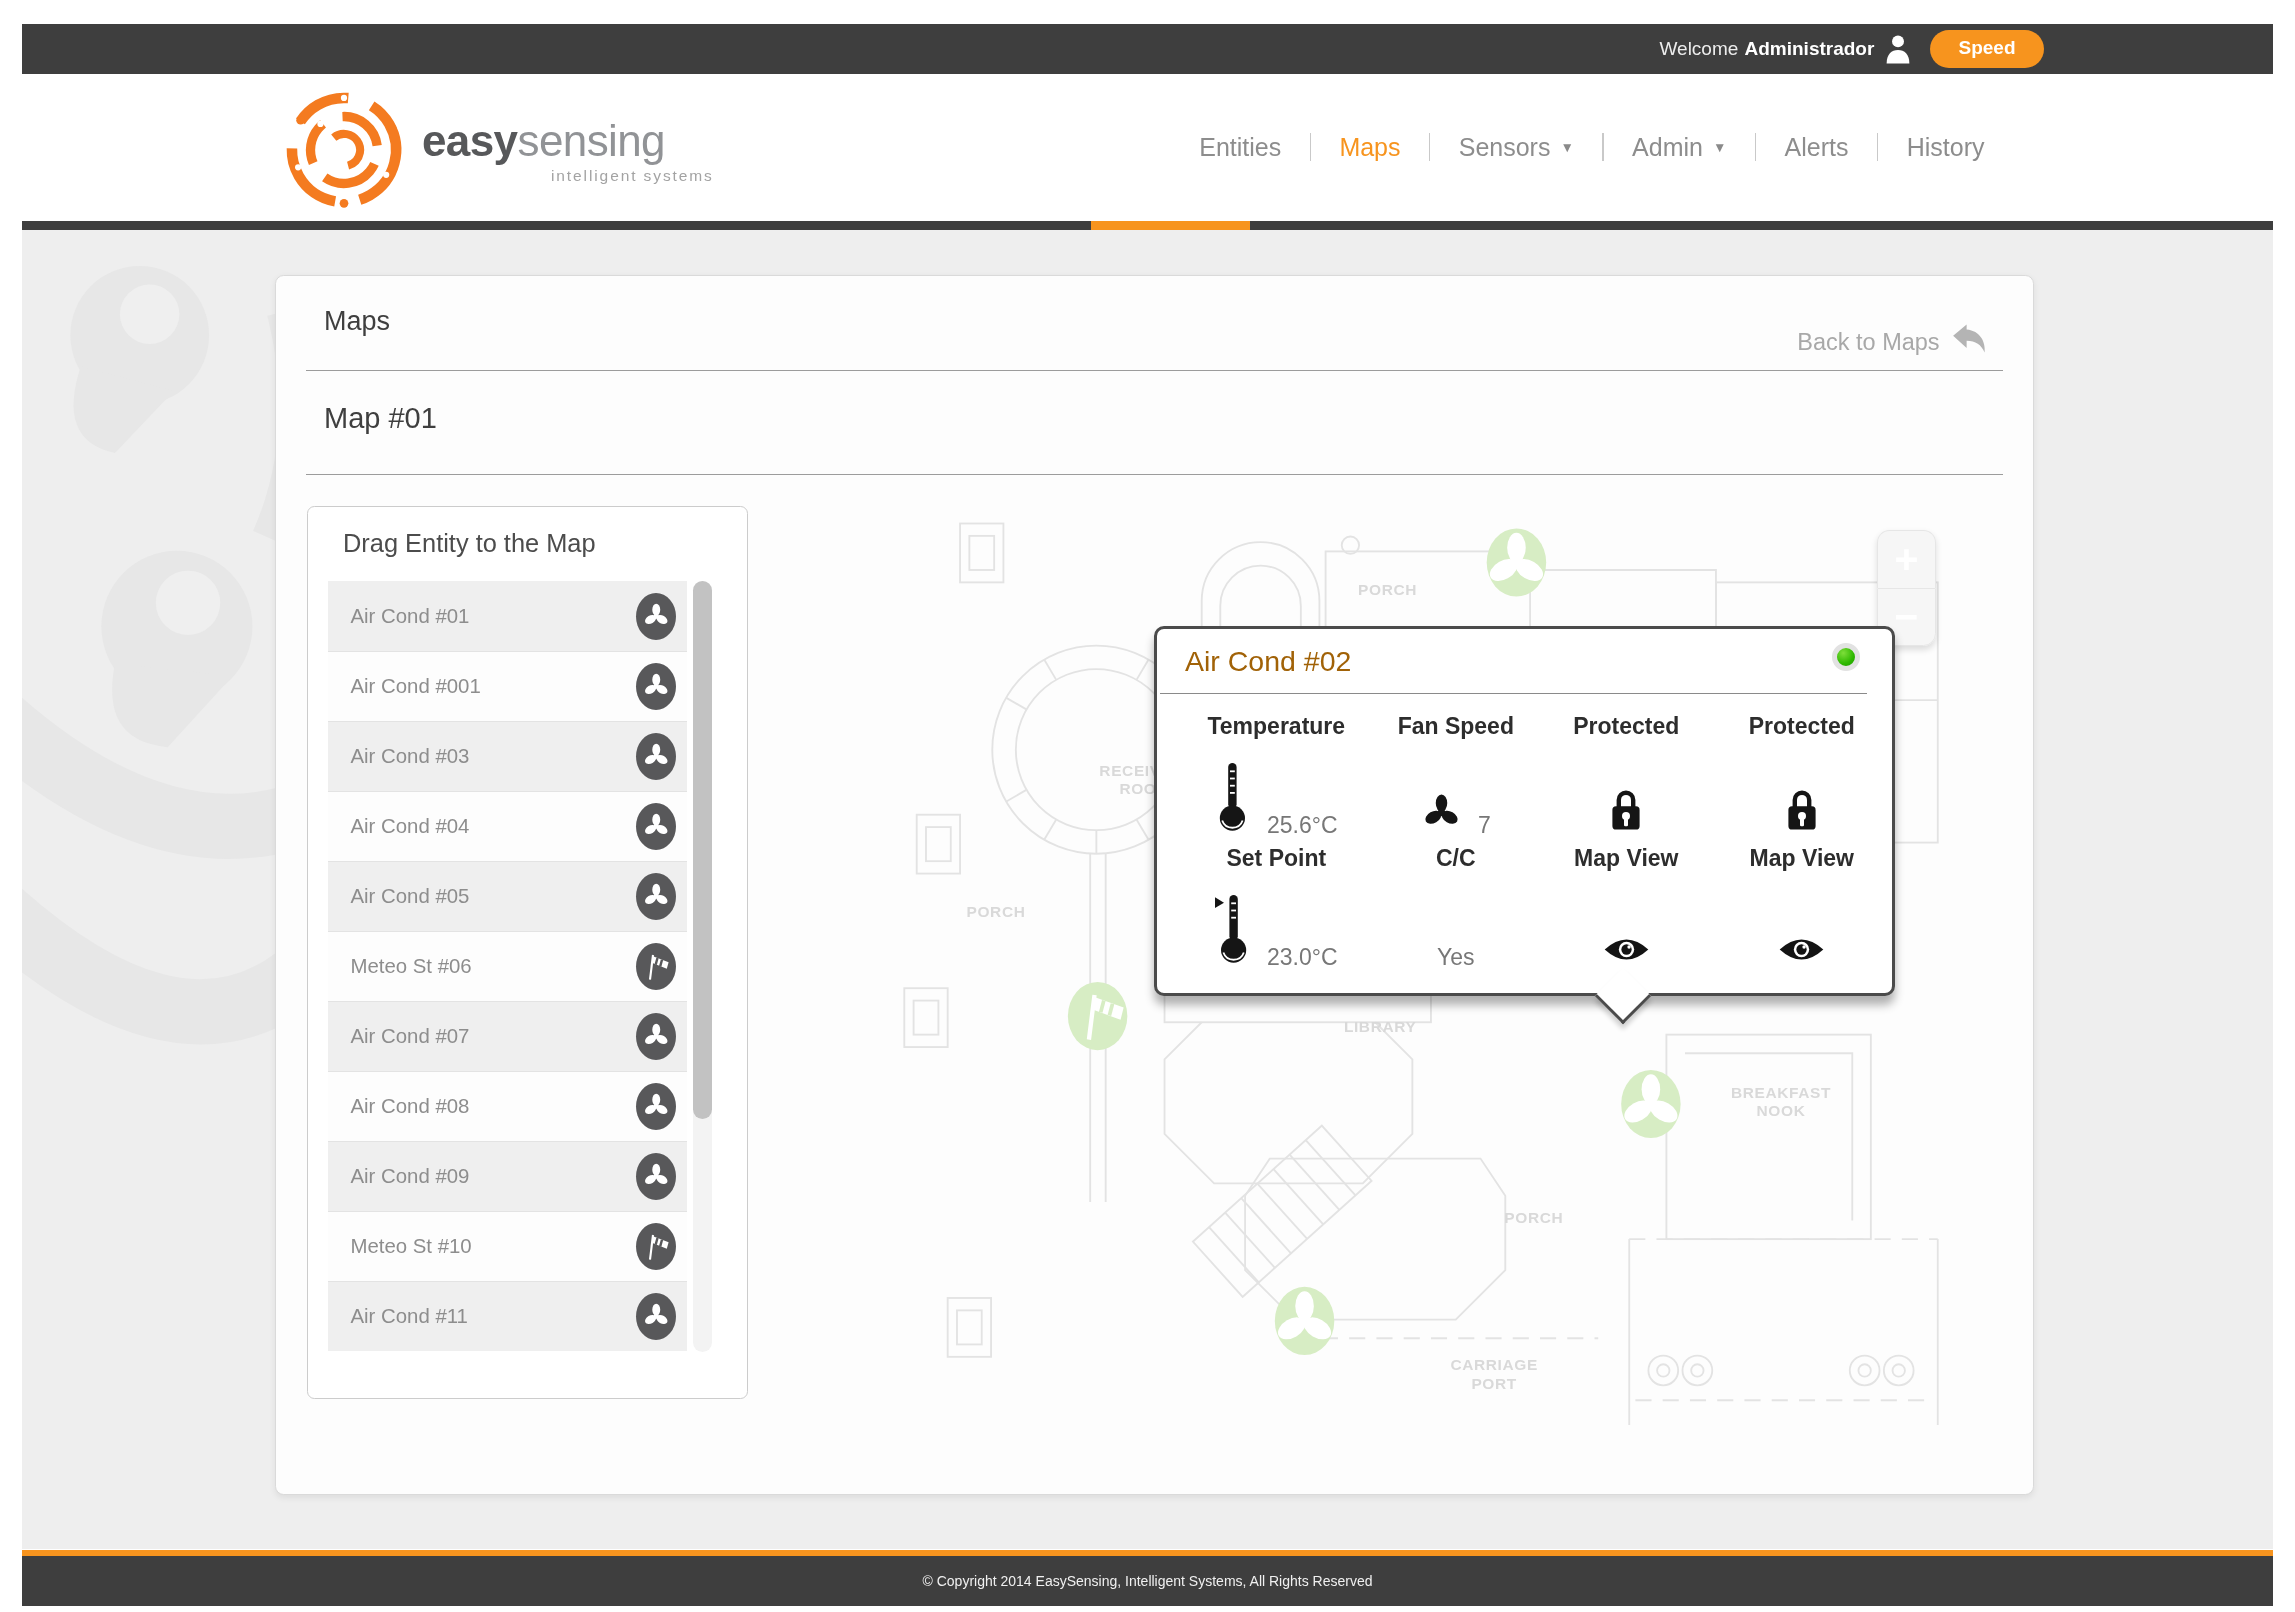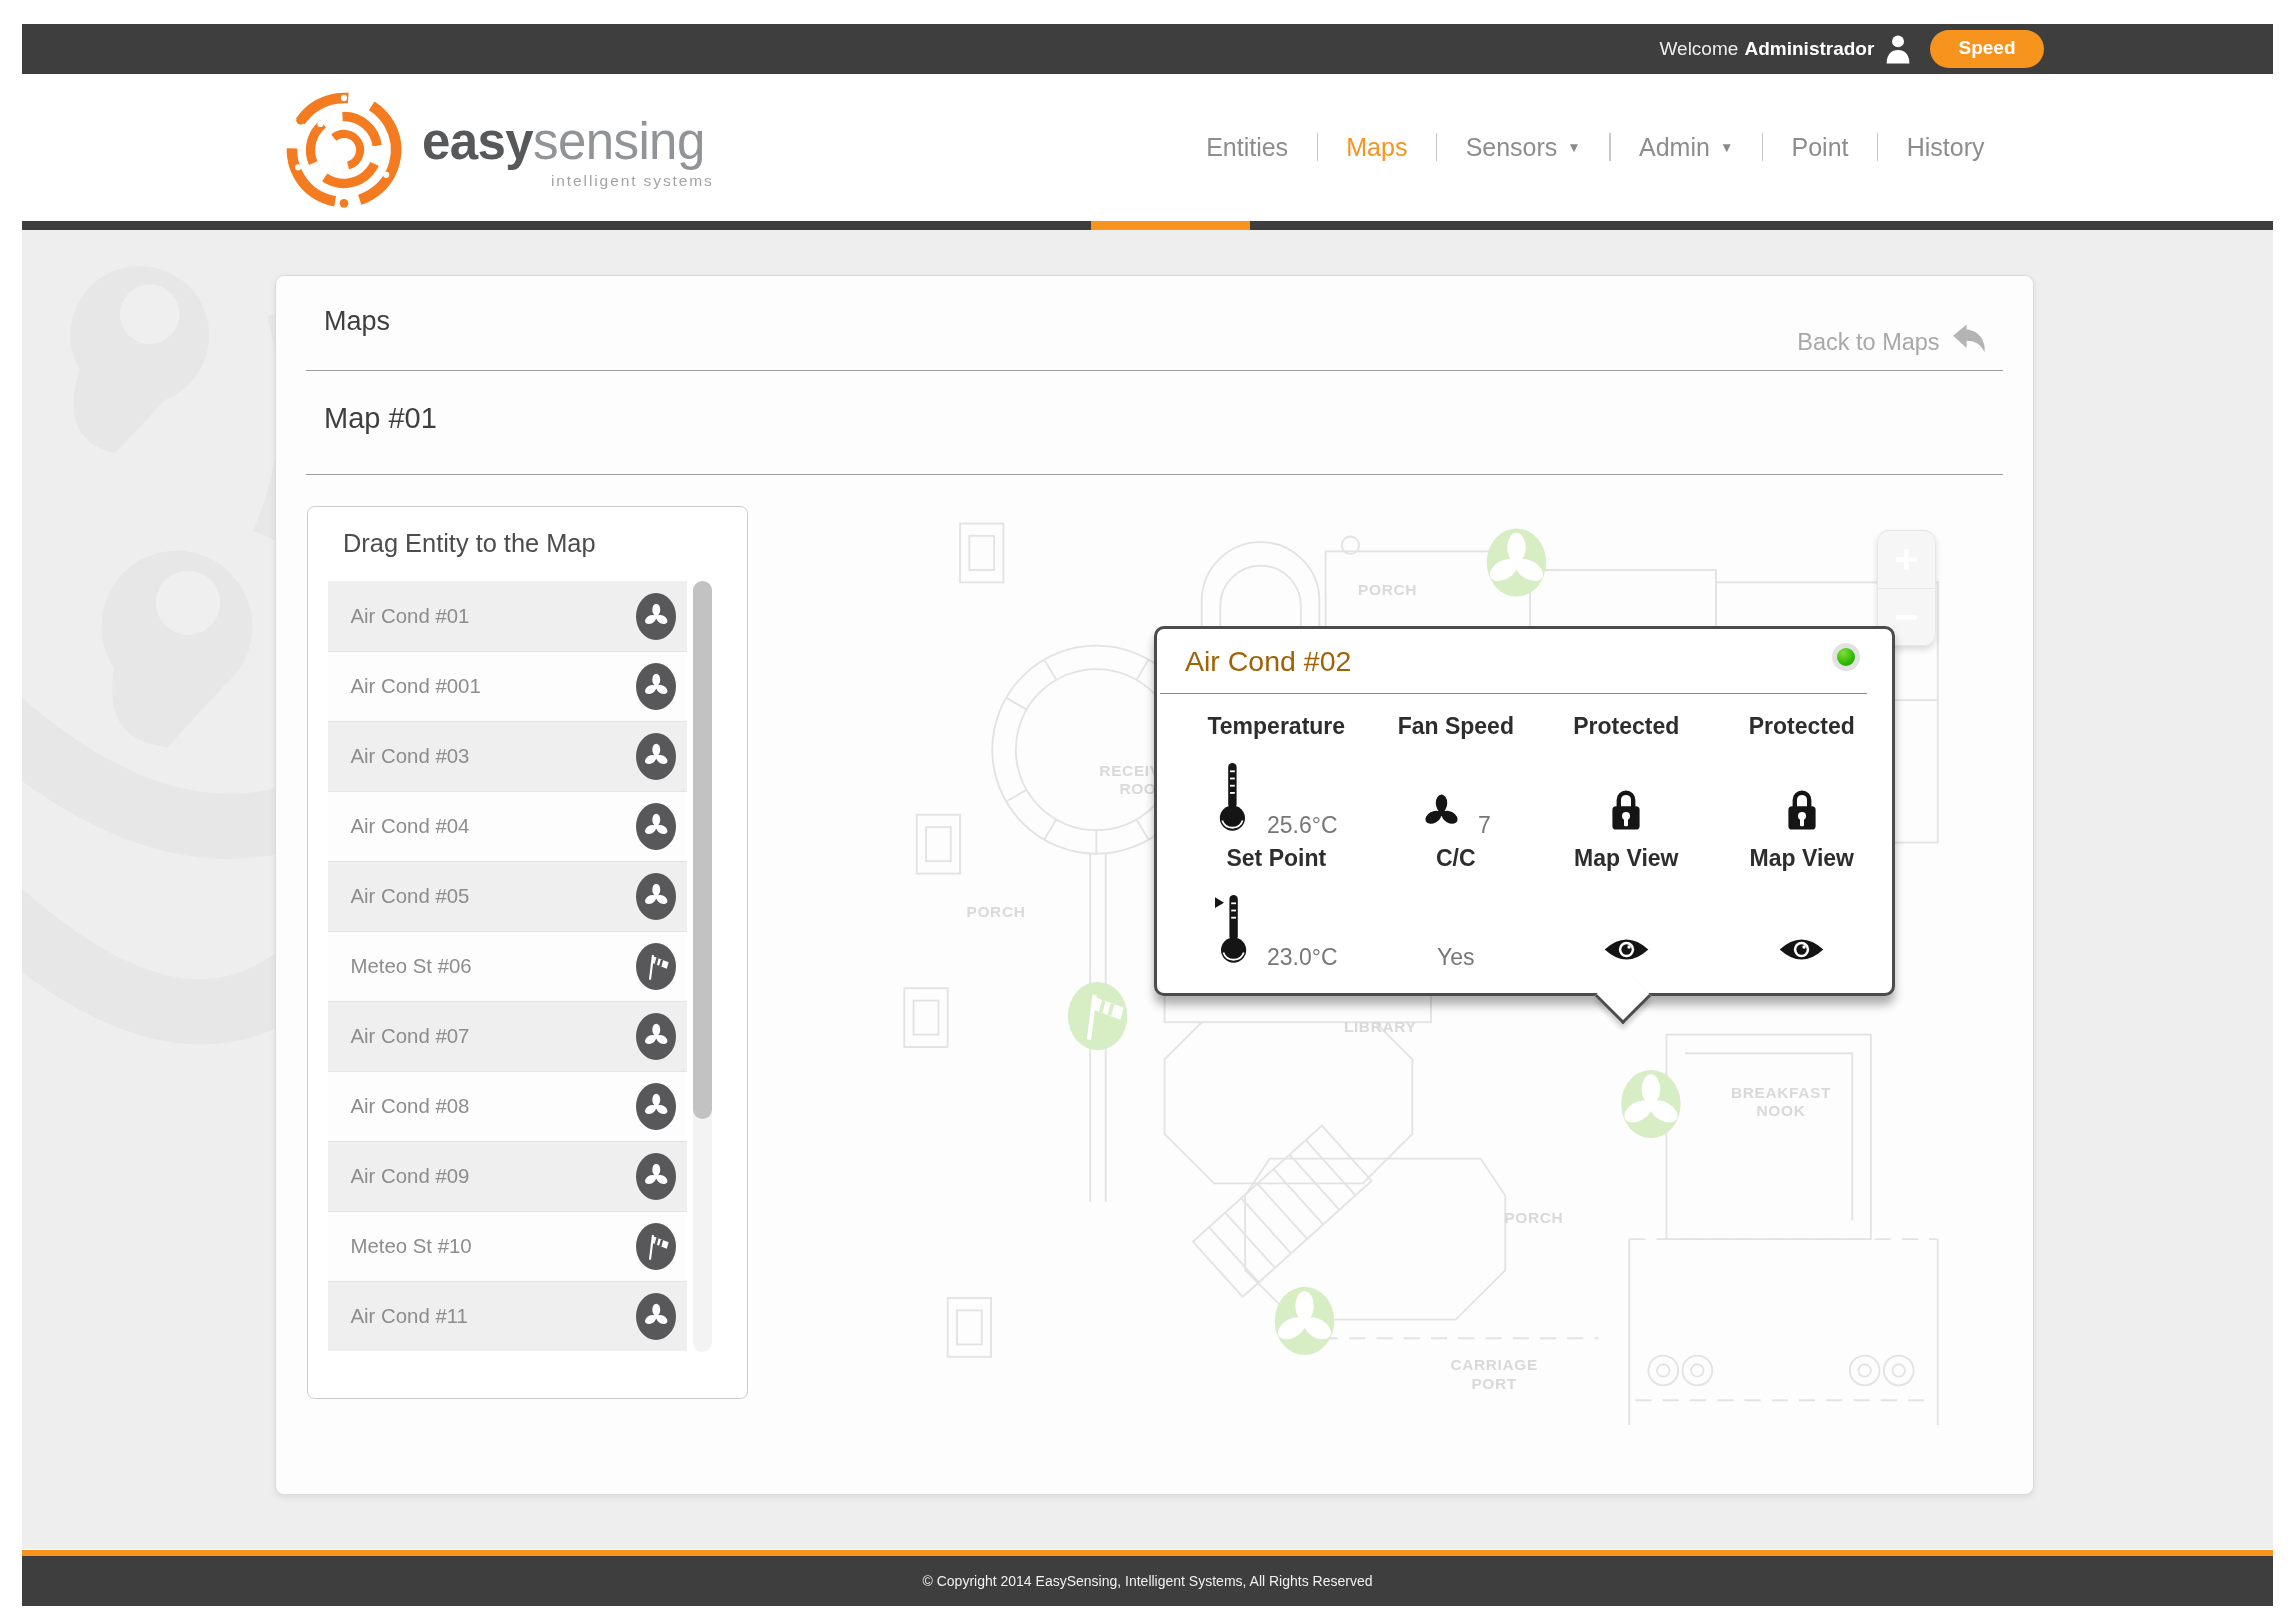--- a/index.html
+++ b/index.html
@@ -12,21 +12,21 @@
   .welcome { color:#ededed; font-size:19px; }
   .welcome b { color:#fff; margin-left:6.2px; }
   .person { margin:0 18.6px 0 11px; display:inline-flex; }
   .logout-btn { background:#f7941e; color:#fff; font-size:19px; font-weight:bold; border:none;
                 border-radius:22px; padding:7.4px 28.5px 9.3px; cursor:pointer; }
 
   
   .header { position:absolute; left:0; top:74px; width:100%; height:146px; background:#fff; }
   .brand { position:absolute; left:260px; top:13.6px; display:flex; align-items:center; }
   .brand-text { margin-left:16px; }
-  .brand-name { font-size:51px; letter-spacing:-0.6px; }
+  .brand-name { font-size:44px; letter-spacing:-0.6px; }
   .brand-name .bold { color:#57585a; font-weight:bold; }
   .brand-name .light { color:#919396; }
   .brand-tagline { font-size:15.5px; color:#a3a3a3; letter-spacing:1.9px; margin:1.2px 0 0 129px; }
 
   .nav { position:absolute; right:260px; top:0; height:146px; display:flex; align-items:center; }
   .nav-item { display:flex; align-items:center; font-size:25px; color:#8d8d8d; padding:0 28.5px; cursor:pointer; white-space:nowrap; }
   .nav-item.active { color:#f7941e; }
   .nav-sep { width:1.2px; height:28.5px; background:#c9c9c9; }
   .caret { font-size:13.6px; color:#8a8a8a; margin-left:10px; }
 
@@ -158,21 +158,21 @@
           <span>Sensors</span>
           <span class="caret">▼</span>
         </div>
         <span class="nav-sep"></span>
         <div class="nav-item">
           <span>Admin</span>
           <span class="caret">▼</span>
         </div>
         <span class="nav-sep"></span>
         <div class="nav-item">
-          <span>Point</span>
+          <span>Alerts</span>
         </div>
         <span class="nav-sep"></span>
         <div class="nav-item">
           <span>History</span>
         </div>
       </nav>
   </div>
 
   <div class="subbar">
     <div class="subbar-indicator"></div>

